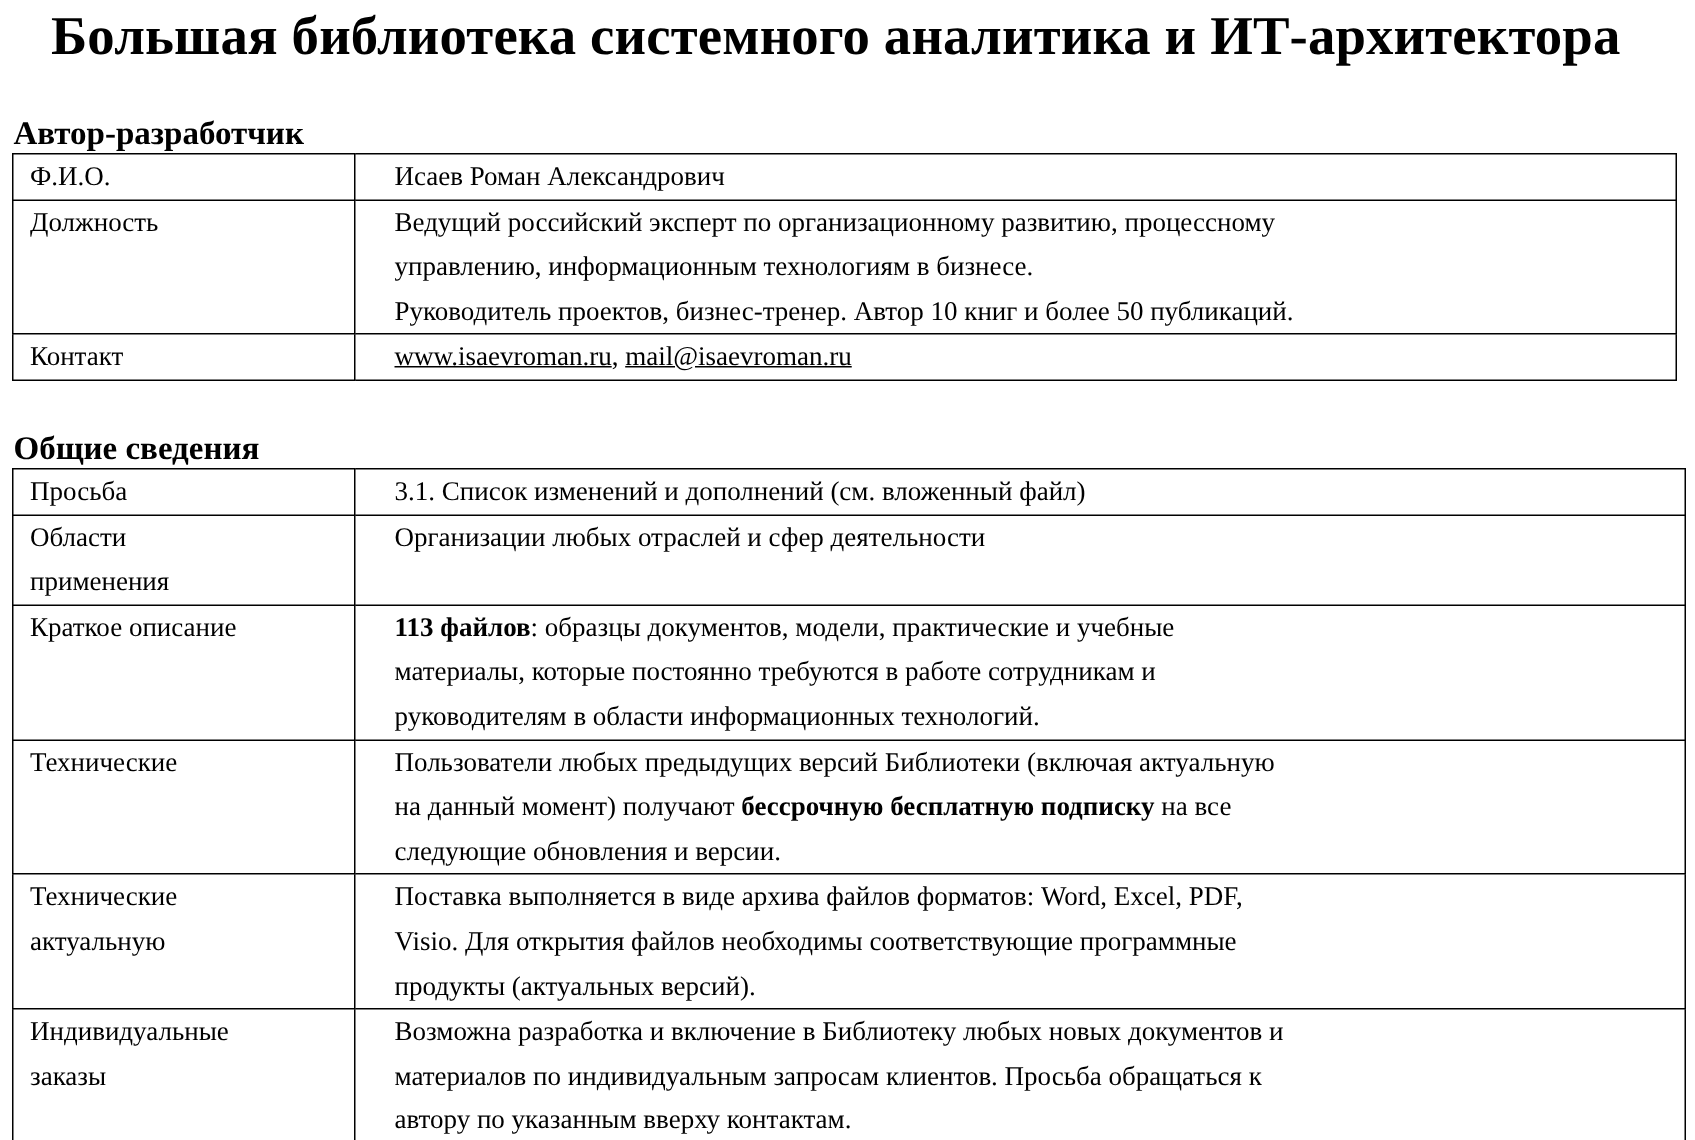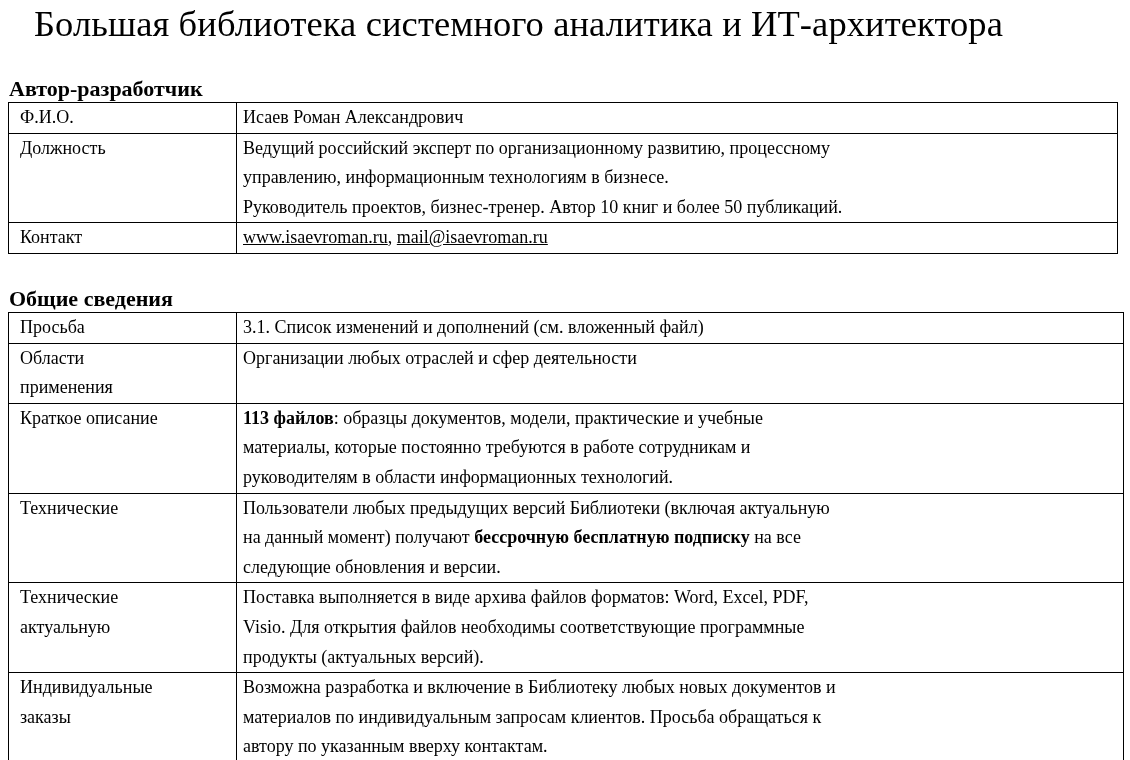--- a/index.html
+++ b/index.html
@@ -2,34 +2,34 @@
 <html><head>
 <meta charset="utf-8">
 <style>
   html, body { margin: 0; padding: 0; background: #ffffff; }
   body {
     width: 1130px; height: 760px; overflow: hidden; position: relative;
     font-family: "Liberation Serif", serif; color: #000;
   }
   .title {
     position: absolute; left: 34px; top: 2px; white-space: nowrap;
-    font-size: 36.5px; font-weight: normal; line-height: 44px; letter-spacing: 0.1px;
+    font-size: 36.5px; font-weight: bold; line-height: 44px; letter-spacing: 0.1px;
   }
   .section-head {
     position: absolute; left: 9px; font-size: 22px; font-weight: bold; line-height: 26px;
   }
   table.info {
     position: absolute; left: 8px; border-collapse: collapse;
     font-size: 18px; line-height: 29.6px;
   }
   table.info td {
     border: 1.5px solid #000; vertical-align: top; padding: 0 6px 0 11px;
   }
   table.info td.label { width: 210px; }
-  table.info td.value { padding-left: 6px; }
+  table.info td.value { padding-left: 26px; }
   .link { text-decoration: underline; }
   b { font-weight: bold; }
 </style>
 </head>
 <body>
 
 <div class="title">Большая библиотека системного аналитика и ИТ-архитектора</div>
 
 <div class="section-head" style="top:76px;">Автор-разработчик</div>
 

